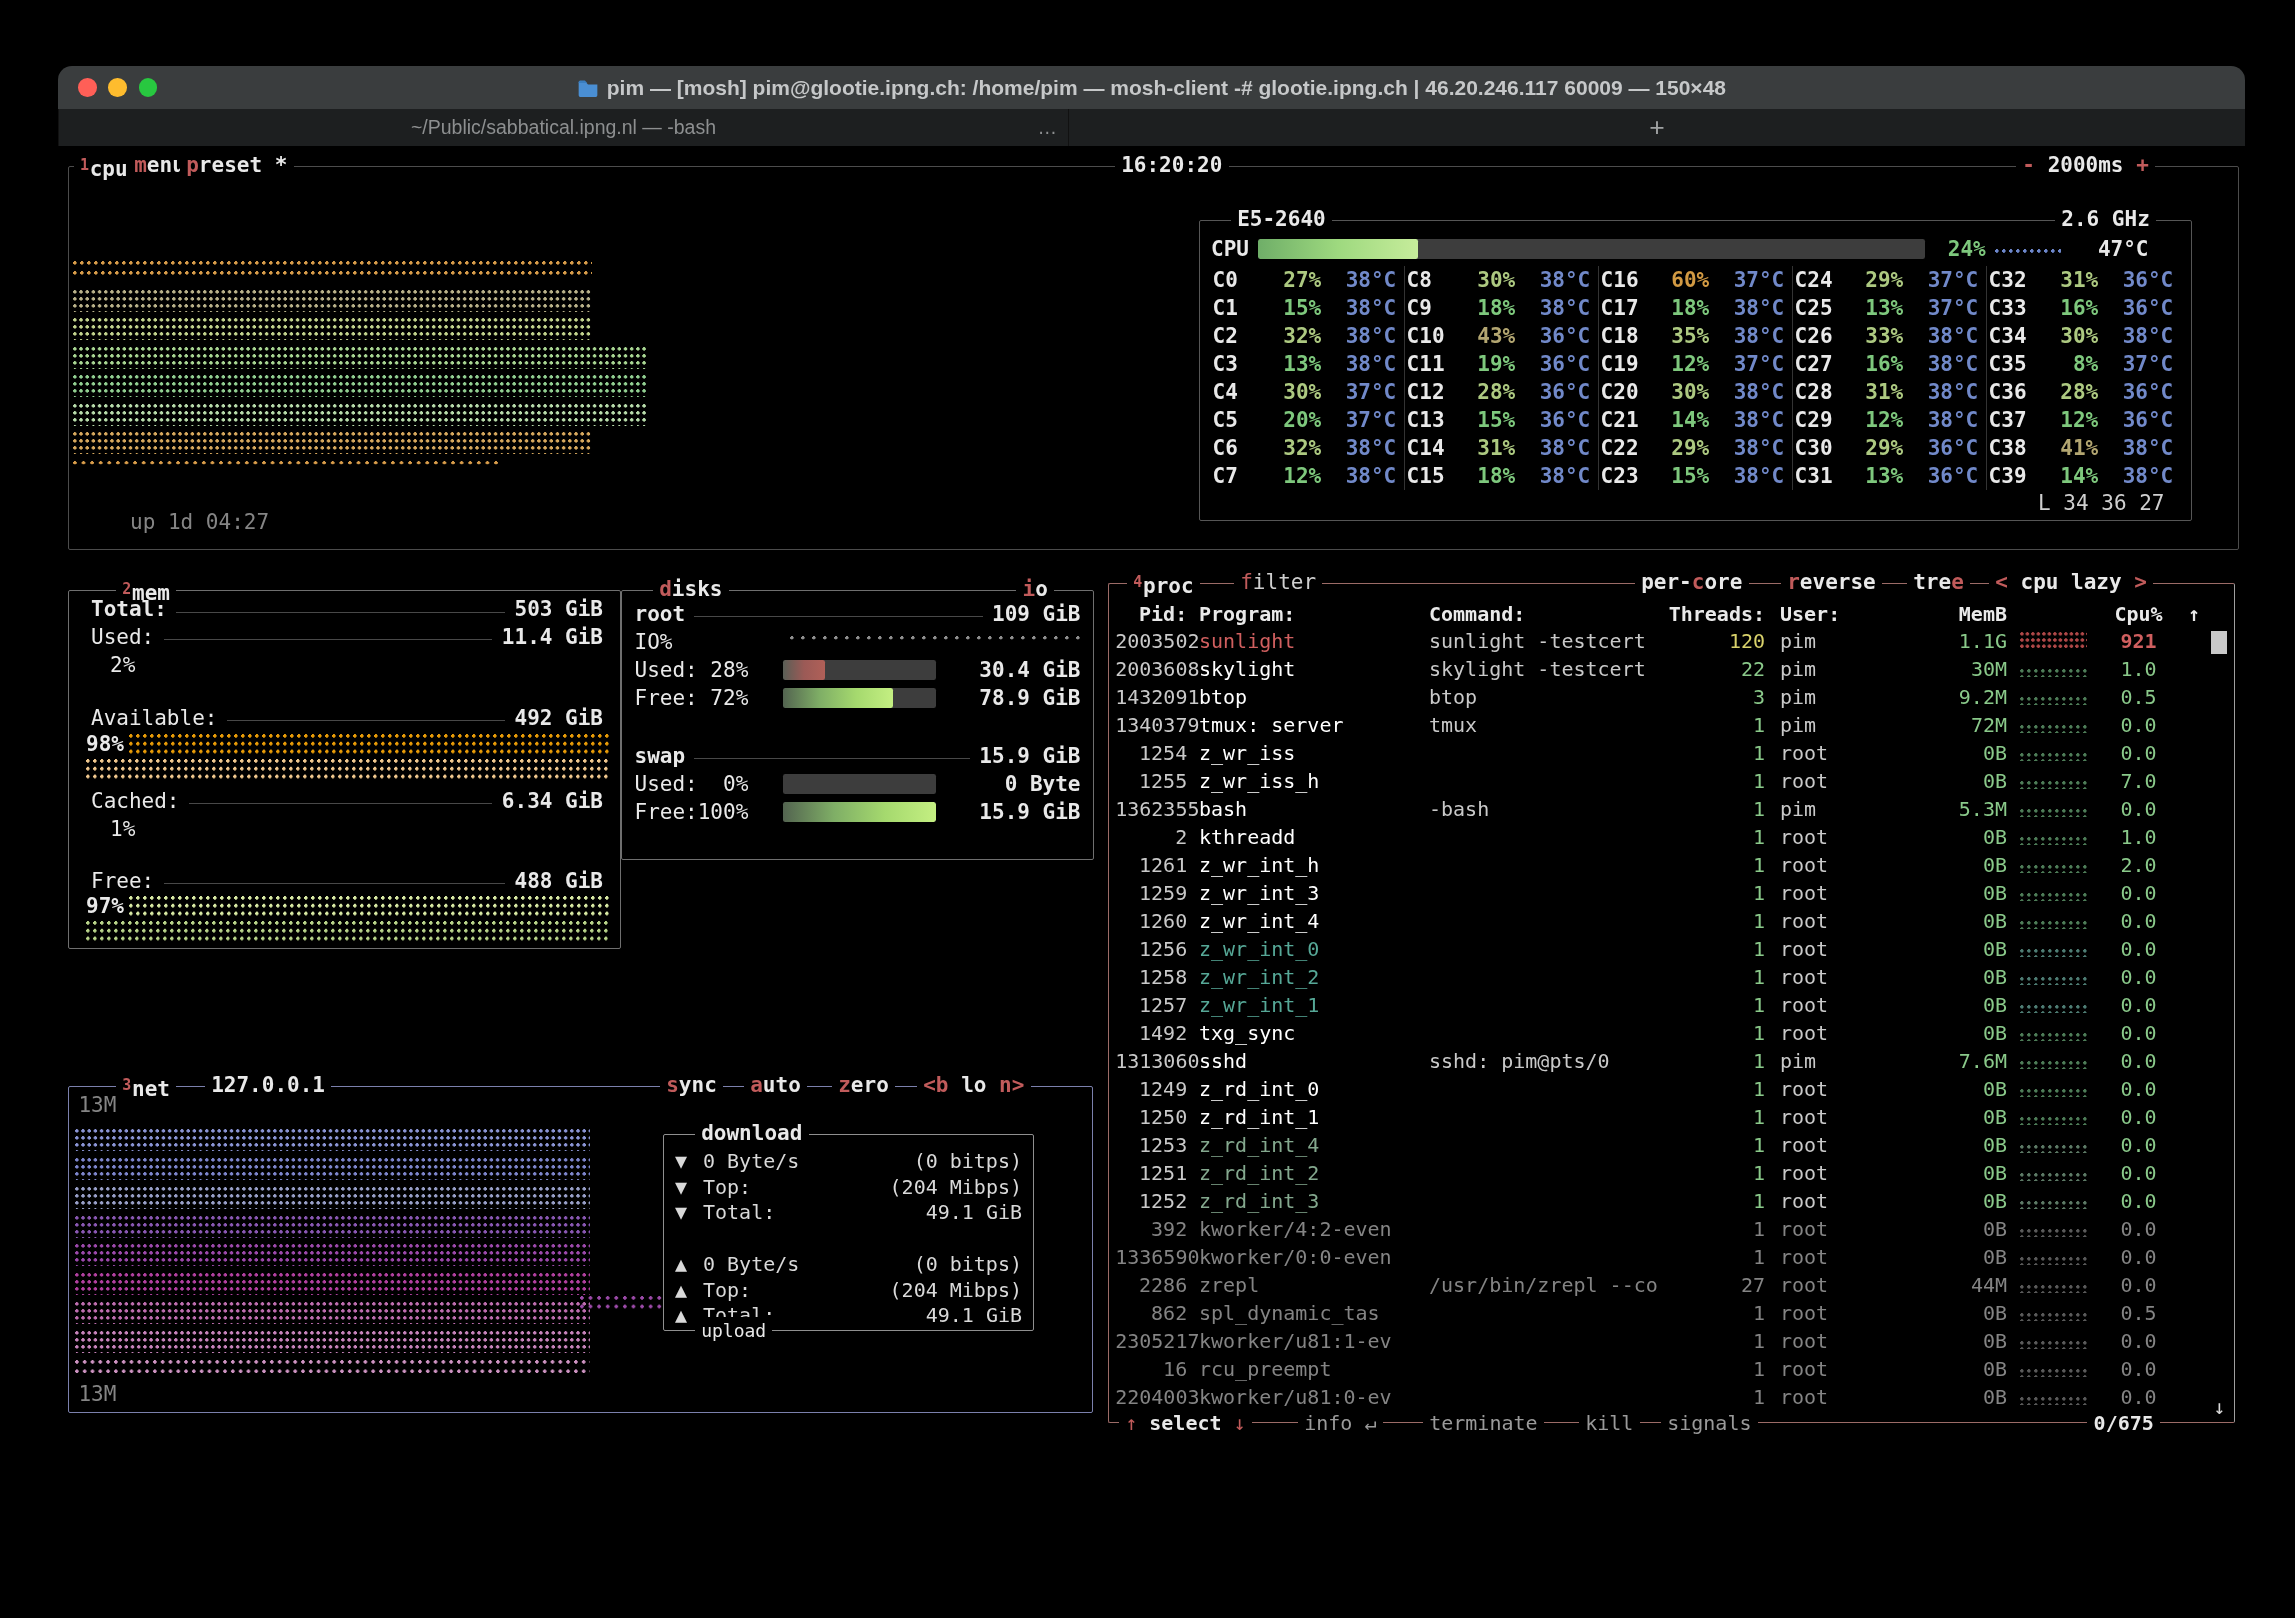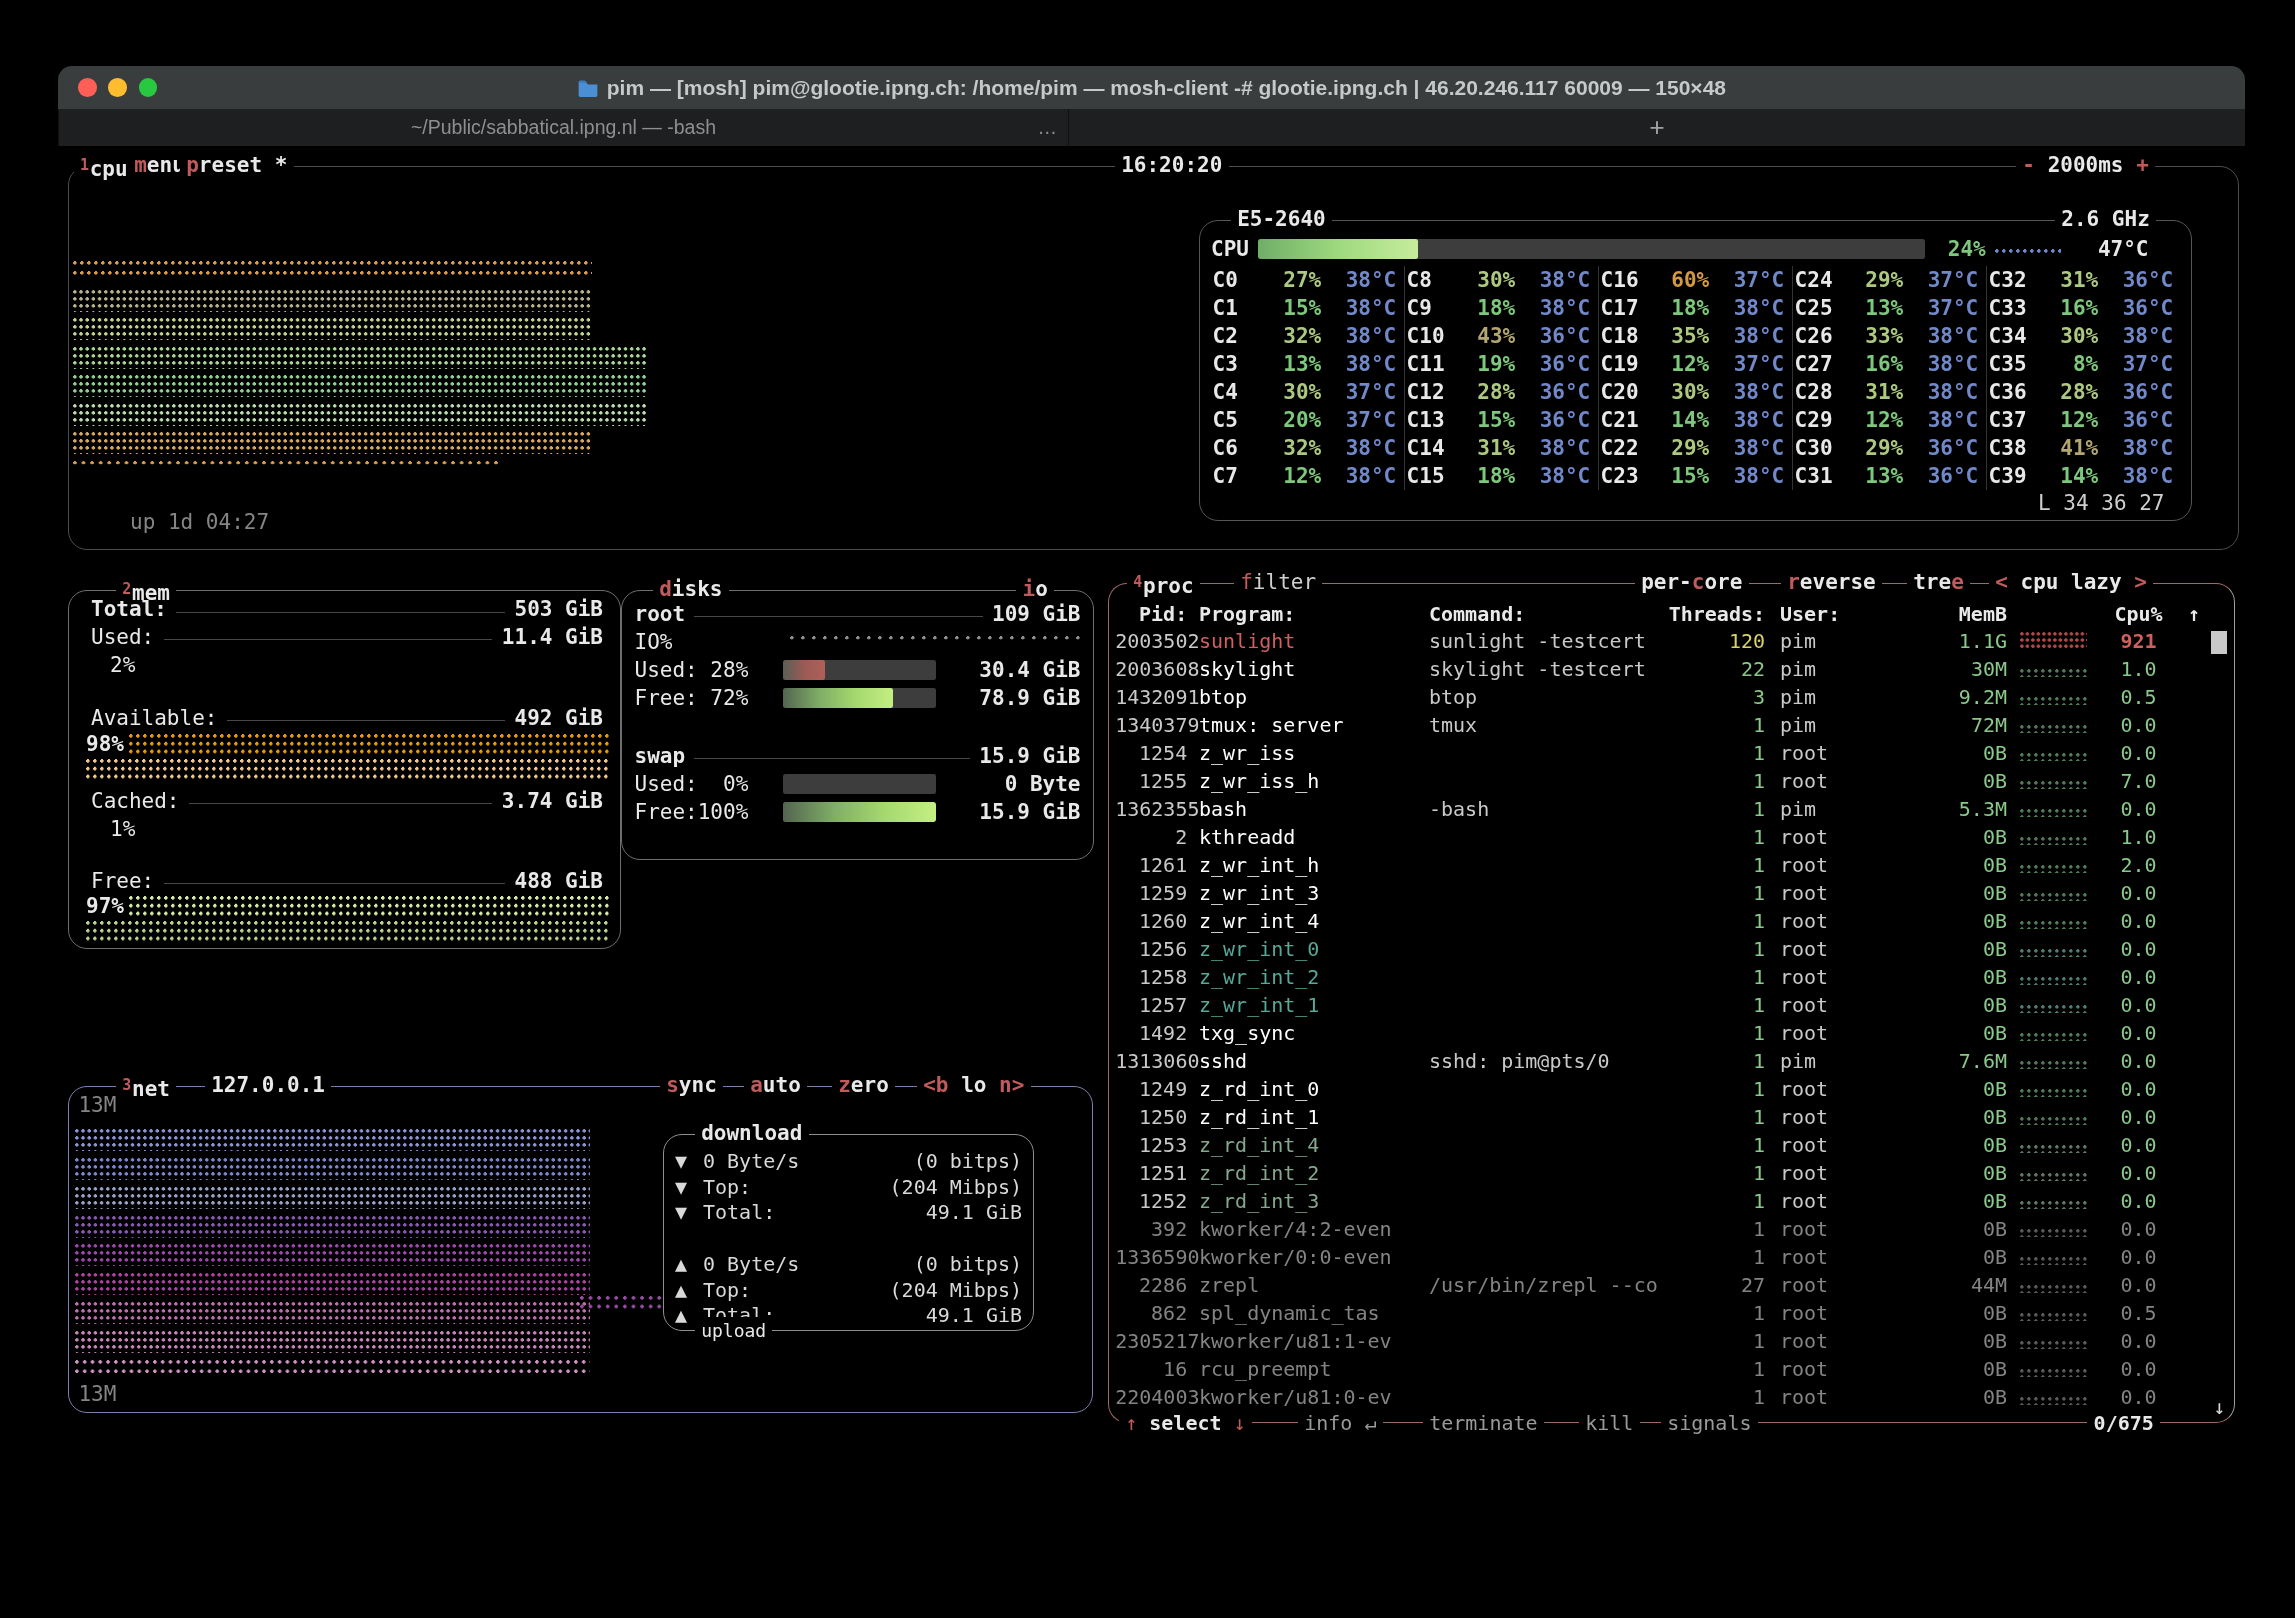--- a/index.html
+++ b/index.html
@@ -26,21 +26,21 @@
        display:flex;font-family:"Liberation Sans",sans-serif}
   .tab{height:100%;display:flex;align-items:center;justify-content:center;
        font-size:19.5px;white-space:nowrap;overflow:hidden;position:relative}
   #tab1{width:1115px;background:#3a3d3e;color:#a9abac}
   #tab2{width:1010px;background:#1d1f20;color:#8d8f90;border-left:1.6px solid #111}
   #tab-overflow{position:absolute;right:11px;color:#8d8f90;font-size:19.5px}
   #newtab{flex:1;border-left:1.6px solid #111;color:#9fa1a2;font-size:26.5px;
        display:flex;align-items:center;justify-content:center;font-weight:300}
 
   
-  .box{position:absolute;border:1.6px solid var(--cborder);border-radius:19px;background:#000}
+  .box{position:absolute;border:1.6px solid var(--cborder);border-radius:2px;background:#000}
   .btitle{position:absolute;top:-15.6px;background:#000;padding:0 6.2px;font-size:21px;
           font-weight:bold;color:var(--white);white-space:pre;line-height:28px}
   .bfoot{position:absolute;bottom:-15px;background:#000;padding:0 6.2px;font-size:20px;
           color:#9a9a9a;white-space:pre;line-height:28px}
   .hk{display:inline-block}
   .hk::first-letter{color:var(--red)}
   .sn{color:var(--red);font-size:15px;vertical-align:5.5px;font-weight:700;margin-right:0.8px}
   .redc{color:var(--red)}
   .dots{background-image:radial-gradient(circle at 1.9px 1.9px,var(--dc,#888) 1.5px,transparent 1.9px);
         background-size:var(--bs,6.2px 7px)}
@@ -437,21 +437,21 @@
         <b>492 GiB</b>
       </div>
     <div class="meter" style="top:142px">
         <span>98%</span>
         <span class="dots" style="--dc:#e89b07;--bs:7px 7.8px"></span>
       </div>
     <div class="meter2 dots" style="top:168px;--dc:#f2c98f;--bs:7px 7.8px"></div>
     <div class="mrow" style="top:198px">
         <span>Cached:</span>
         <span class="leader"></span>
-        <b>3.74 GiB</b>
+        <b>6.34 GiB</b>
       </div>
     <div class="mpct" style="top:226px">1%</div>
     <div class="mrow" style="top:278px">
         <span>Free:</span>
         <span class="leader"></span>
         <b>488 GiB</b>
       </div>
     <div class="meter" style="top:304px">
         <span>97%</span>
         <span class="dots" style="--dc:#d9eaa4;--bs:7px 7.8px"></span>

